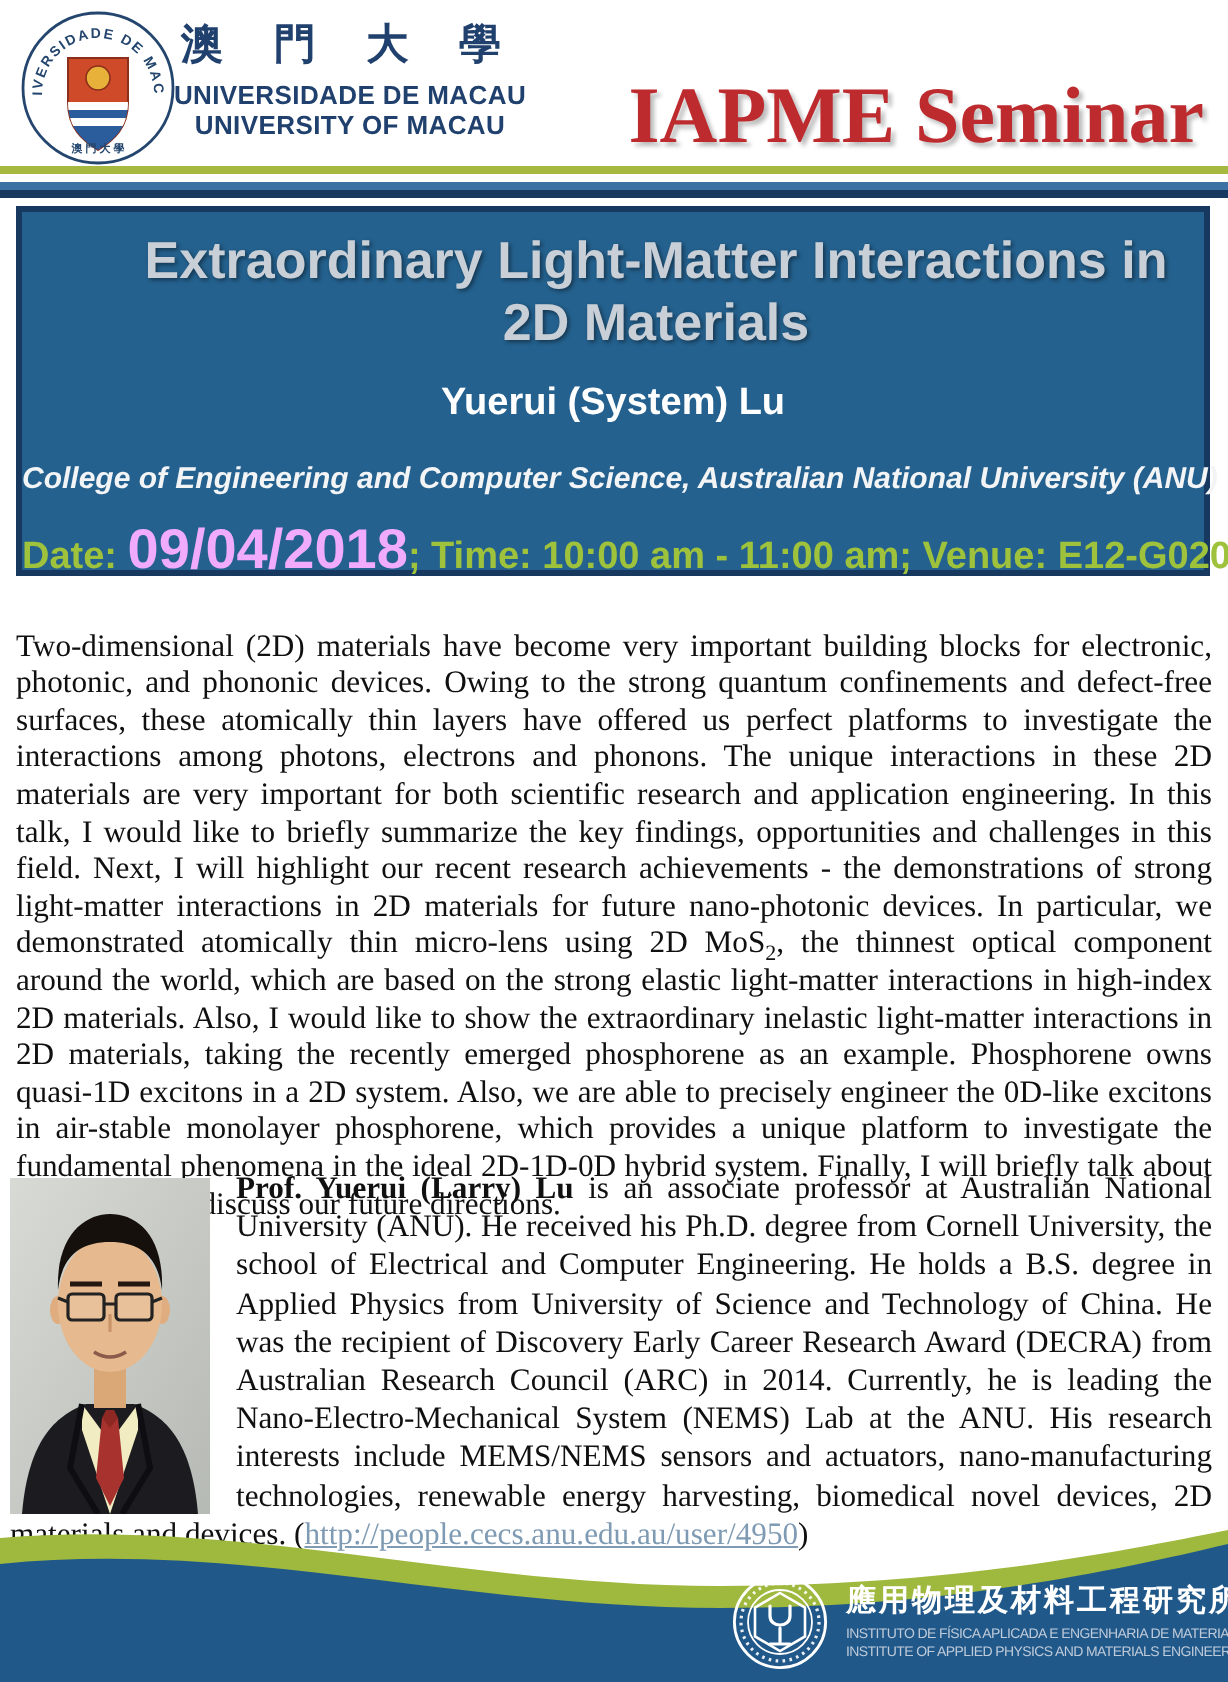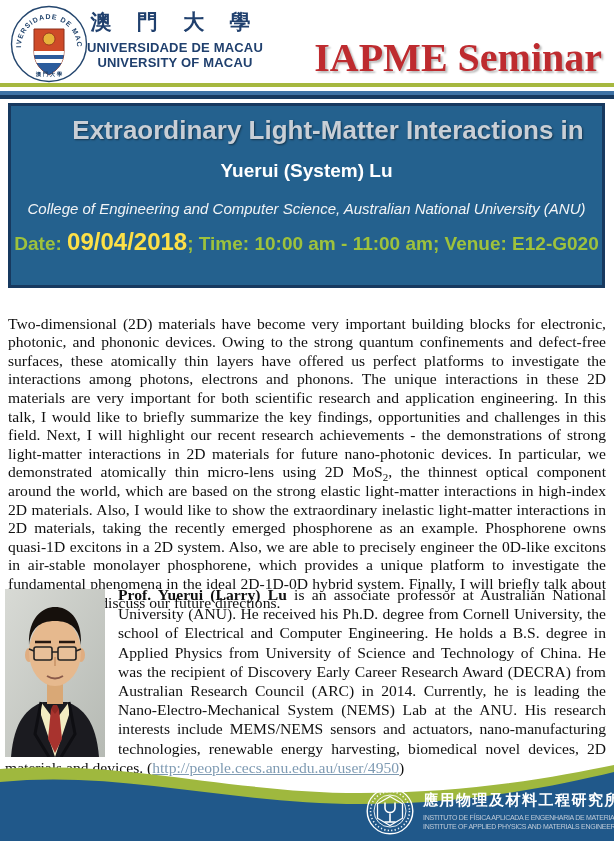--- a/index.html
+++ b/index.html
@@ -28,25 +28,25 @@
   .rule-gap{height:2px;background:#fff;}
   .rule-navy{height:8px;background:var(--banner-border);}
   .rule-navy-core{height:4px;margin:2px 0;background:#3E72A5;}
 
   
   .banner{position:absolute;left:8px;top:103px;width:597px;height:185px;box-sizing:border-box;
           background:var(--banner-blue);border:3px solid var(--banner-border);text-align:center;}
   .banner-title{margin-top:9px;font-size:26px;font-weight:bold;color:var(--silver);
                 line-height:31px;text-shadow:1px 1px 2px rgba(0,0,0,.45);margin-left:43px;}
   .banner-speaker{margin-top:14px;font-size:19px;font-weight:bold;color:#FFFFFF;}
-  .banner-affil{margin-top:18px;font-size:15px;font-weight:normal;font-style:italic;color:#F2F4F6;
+  .banner-affil{margin-top:18px;font-size:15px;font-weight:bold;font-style:italic;color:#F2F4F6;
                 white-space:nowrap;}
   .banner-schedule{margin-top:11px;font-size:19px;font-weight:bold;color:var(--green-accent);
                    white-space:nowrap;}
-  .date-value{font-size:24px;color:#fde047;}
+  .date-value{font-size:28px;color:#f0abfc;}
 
   
   .abstract{position:absolute;left:8px;top:299px;width:598px;
             font-family:"Liberation Serif",serif;font-size:15.6px;line-height:18.6px;
             text-align:justify;color:#101010;}
   .abstract sub{font-size:11px;line-height:0;}
 
   
   .bio{position:absolute;left:5px;top:585px;width:601px;
        font-family:"Liberation Serif",serif;font-size:15.6px;line-height:19.2px;
@@ -108,20 +108,21 @@
     <div class="rule-green"></div>
     <div class="rule-gap"></div>
     <div class="rule-navy">
       <div class="rule-navy-core"></div>
     </div>
   </div>
 
   <div class="banner">
     <div class="banner-title">
       <div>Extraordinary Light-Matter Interactions in</div>
+      <div>2D Materials</div>
     </div>
     <div class="banner-speaker">Yuerui (System) Lu</div>
     <div class="banner-affil">College of Engineering and Computer Science, Australian National University (ANU)</div>
     <div class="banner-schedule">
       <span>Date: </span><span class="date-value">09/04/2018</span><span>; Time: 10:00 am - 11:00 am; Venue: E12-G020</span>
     </div>
   </div>
 
   <p class="abstract"><span>Two-dimensional (2D) materials have become very important building blocks for electronic, photonic, and phononic devices. Owing to the strong quantum confinements and defect-free surfaces, these atomically thin layers have offered us perfect platforms to investigate the interactions among photons, electrons and phonons. The unique interactions in these 2D materials are very important for both scientific research and application engineering. In this talk, I would like to briefly summarize the key findings, opportunities and challenges in this field. Next, I will highlight our recent research achievements - the demonstrations of strong light-matter interactions in 2D materials for future nano-photonic devices. In particular, we demonstrated atomically thin micro-lens using 2D MoS</span><sub>2</sub><span>, the thinnest optical component around the world, which are based on the strong elastic light-matter interactions in high-index 2D materials. Also, I would like to show the extraordinary inelastic light-matter interactions in 2D materials, taking the recently emerged phosphorene as an example. Phosphorene owns quasi-1D excitons in a 2D system. Also, we are able to precisely engineer the 0D-like excitons in air-stable monolayer phosphorene, which provides a unique platform to investigate the fundamental phenomena in the ideal 2D-1D-0D hybrid system. Finally, I will briefly talk about my vision and discuss our future directions.</span></p>
 

